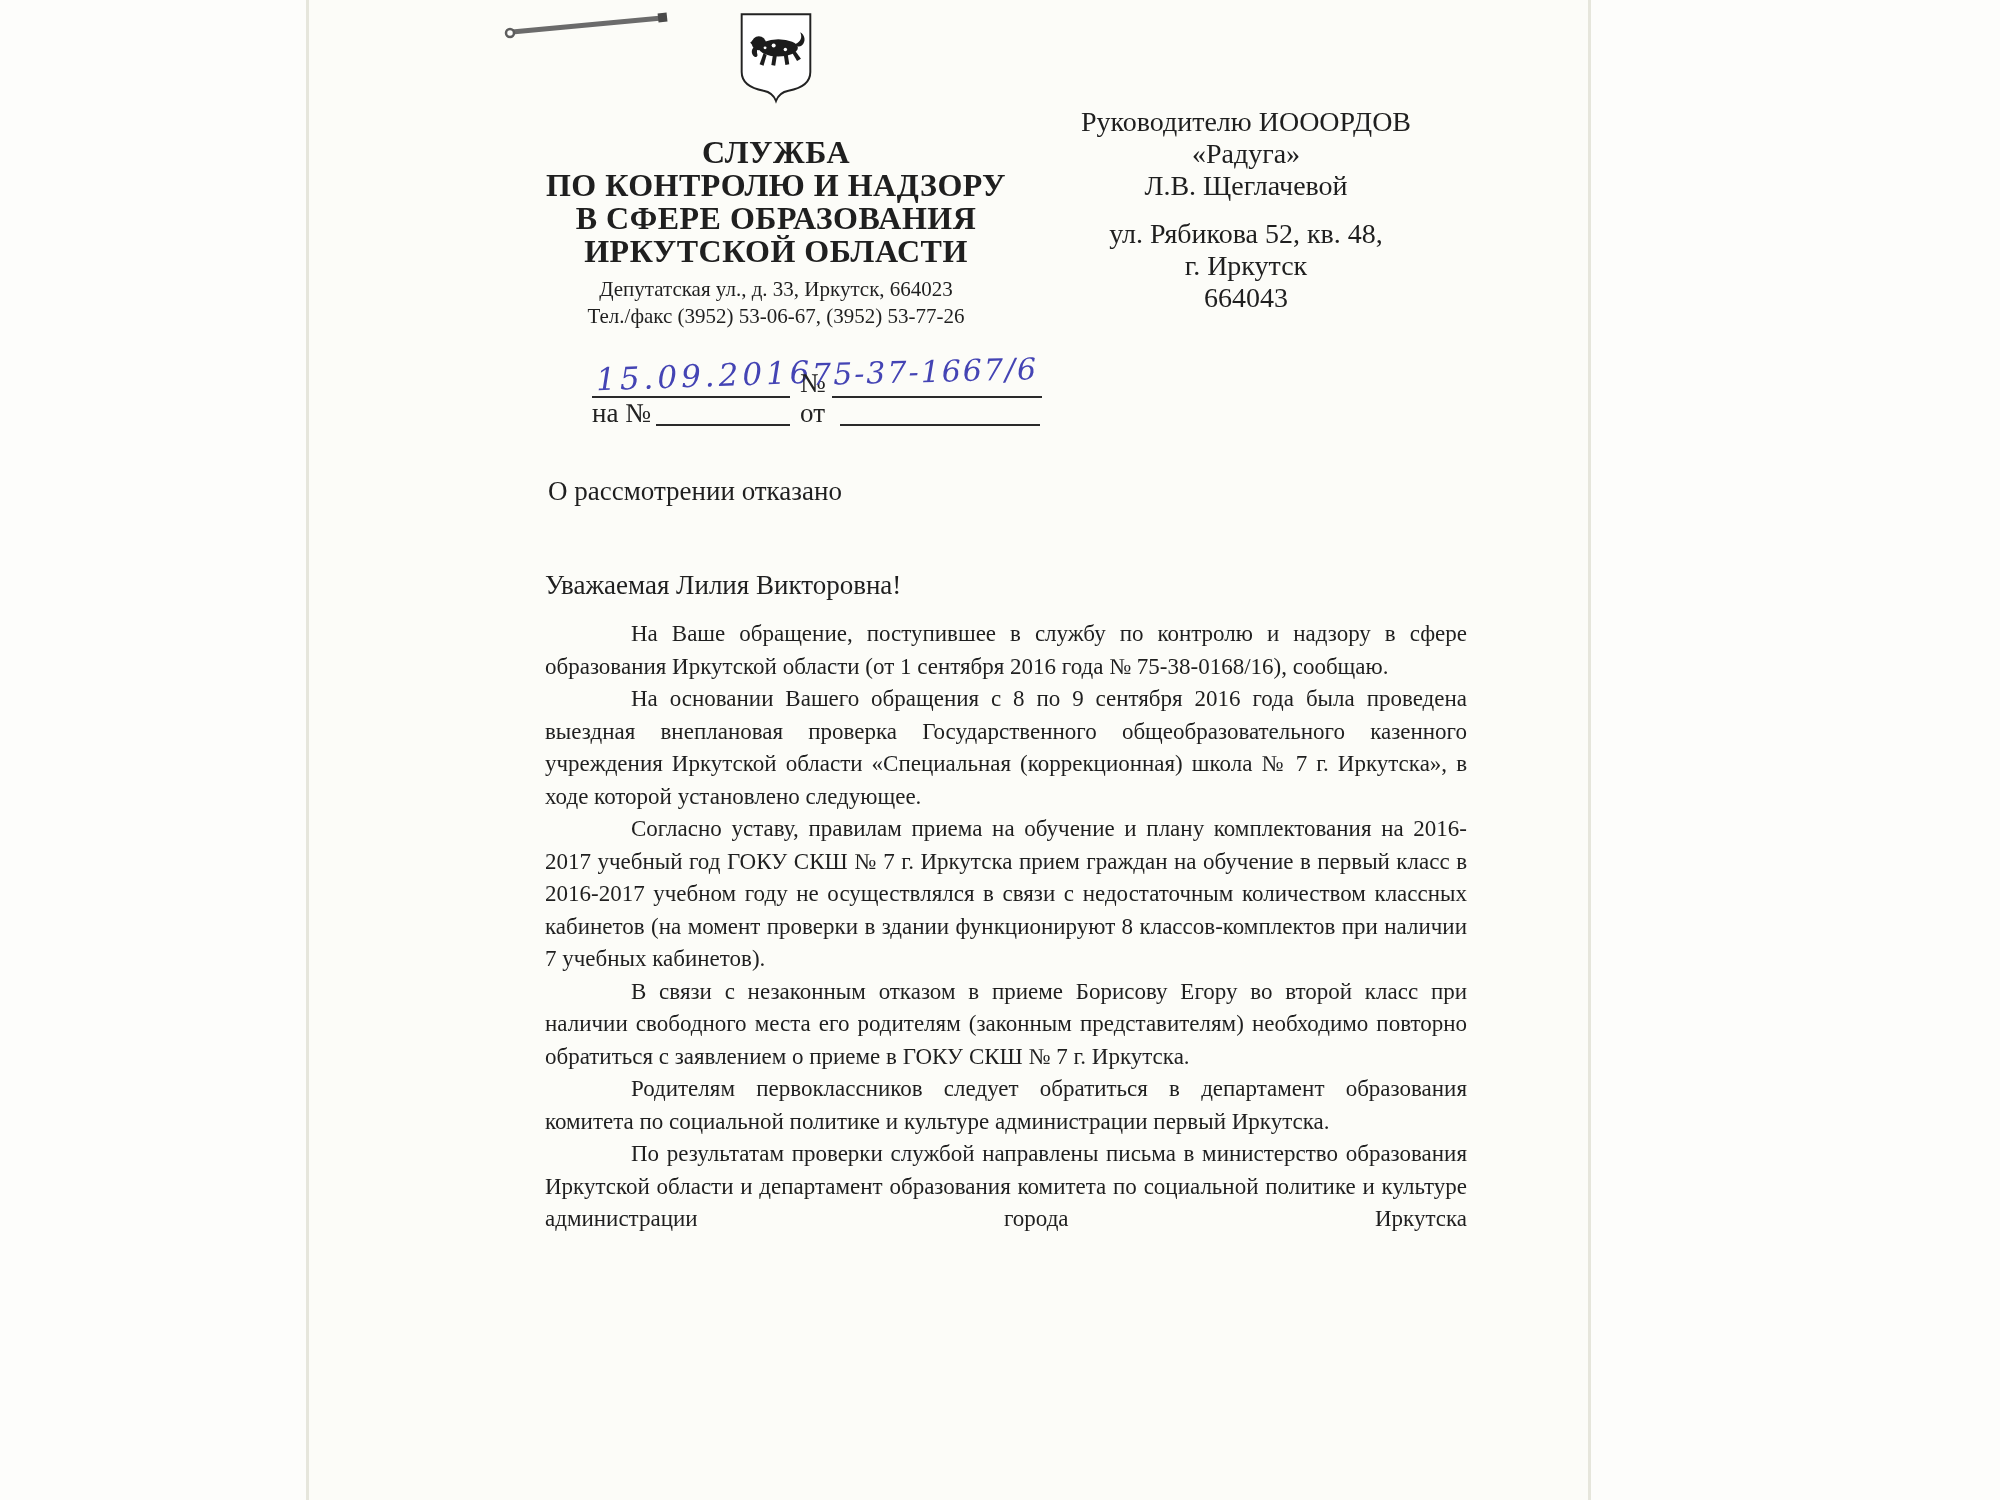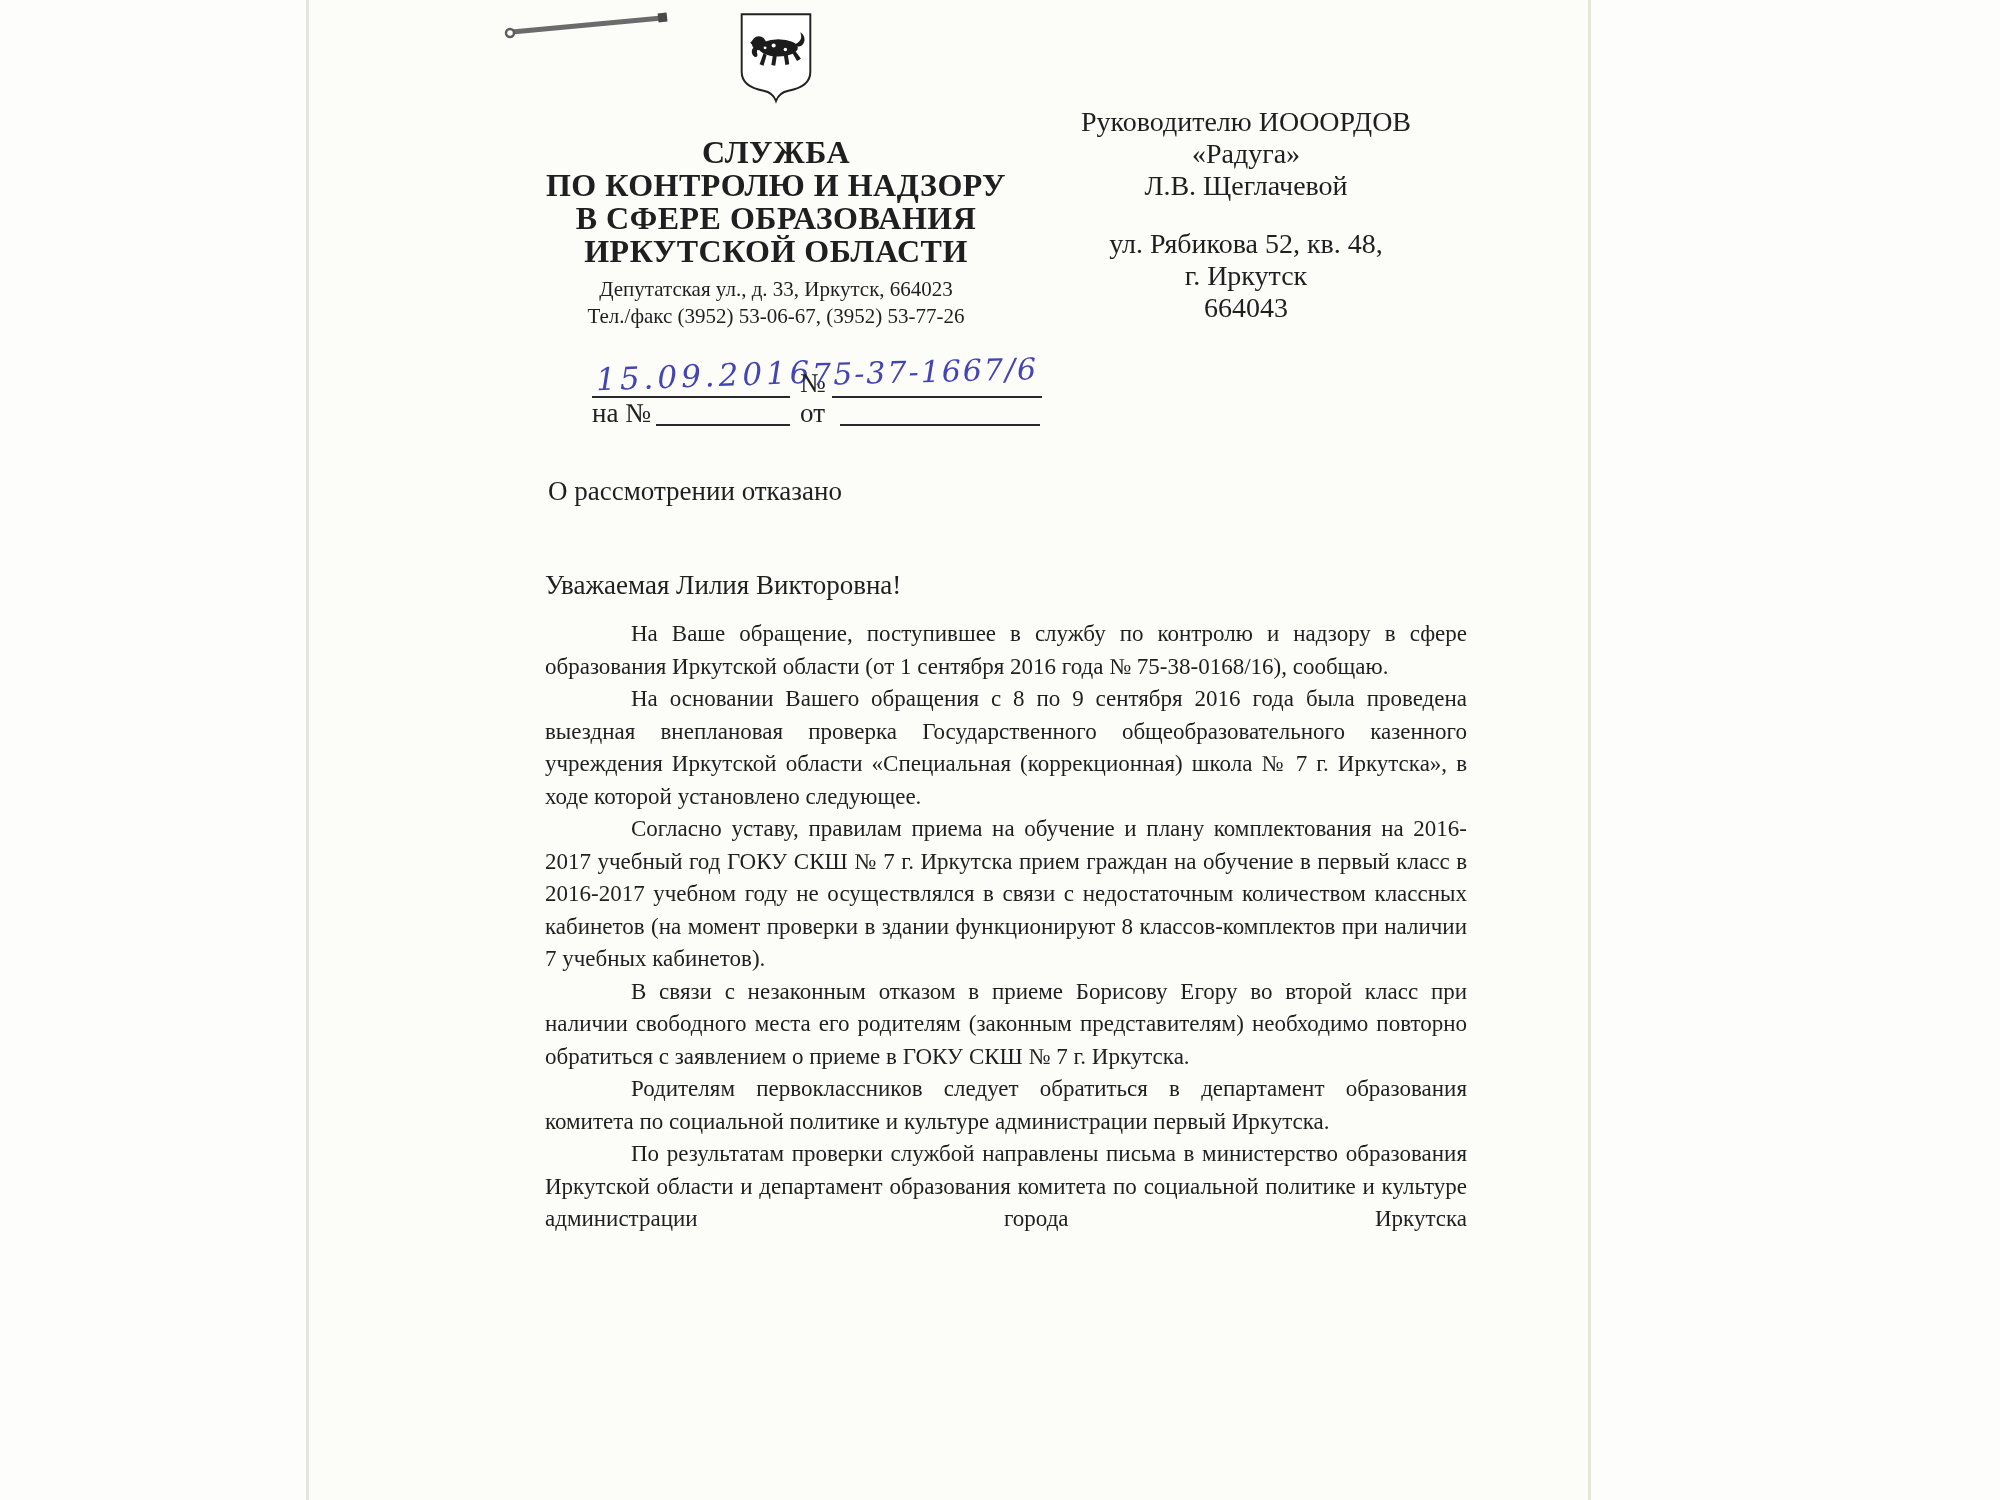--- a/index.html
+++ b/index.html
@@ -26,21 +26,21 @@
     text-align:center;
   }
   .org-line{
     font-weight:bold;font-size:32px;line-height:33px;letter-spacing:.5px;
   }
   .org-address{margin-top:8px;font-size:21px;line-height:27px;}
   .recipient-block{
     position:absolute;left:1030px;top:106px;width:432px;
     text-align:center;font-size:28px;line-height:32px;font-family:Liberation Serif, serif;
   }
-  .recipient-address{margin-top:26px;}
+  .recipient-address{margin-top:16px;}
   
   .ref-label{position:absolute;font-size:27px;color:#222;}
   .ref-underline{position:absolute;border-bottom:2px solid #2a2a2a;}
   .hand{
     font-family:"DejaVu Serif", serif;font-style:italic;
     color:#4444b4;display:inline-block;white-space:nowrap;
   }
   .hand-date{
     position:absolute;left:596px;top:358px;width:190px;text-align:center;
     font-size:31px;letter-spacing:4px;transform:rotate(-2deg);

